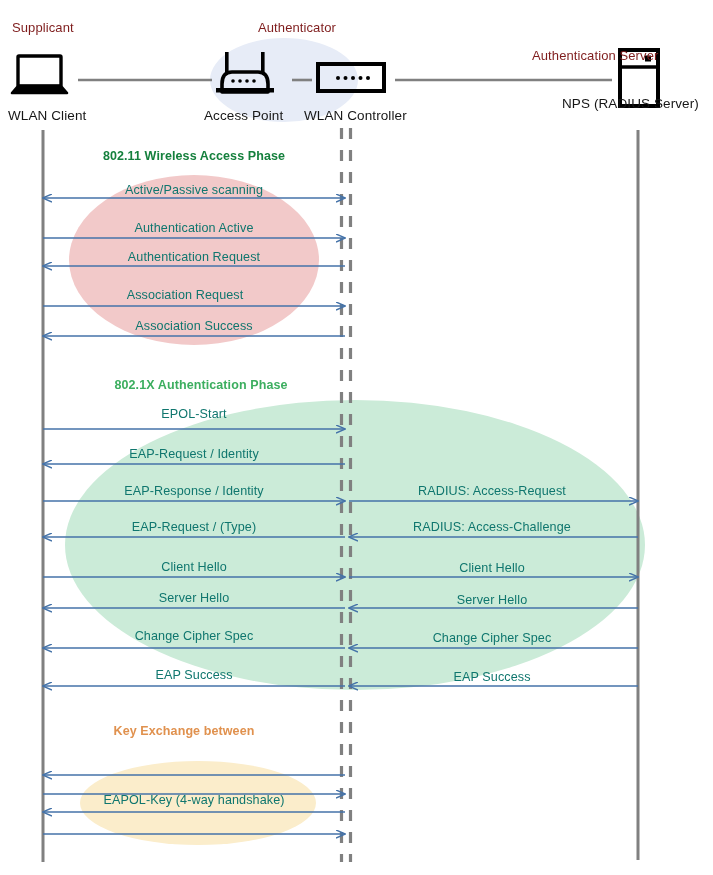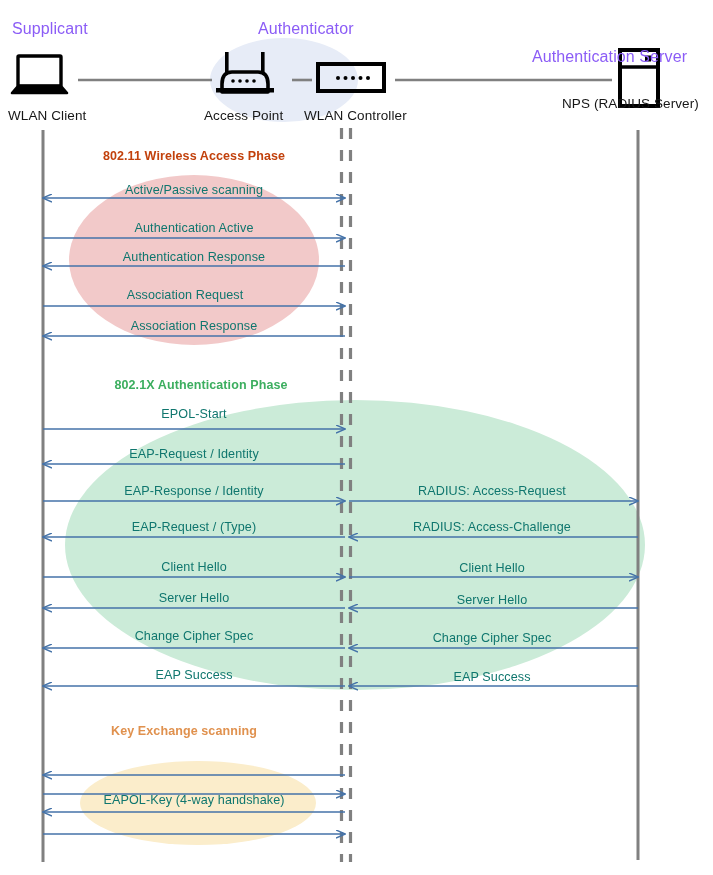--- a/index.html
+++ b/index.html
@@ -8,22 +8,22 @@
     font-family:"Liberation Sans", sans-serif;
     color:#1a1a1a;
     overflow:hidden;
     position:relative;
   }
   #stage{position:relative;width:713px;height:875px;}
   #svg-layer{position:absolute;left:0;top:0;width:713px;height:875px;}
 
   .hdr-role{
     position:absolute;
-    font-size:16px;
-    color:#8b5cf6;
+    font-size:13px;
+    color:#7f1d1d;
     white-space:nowrap;
     letter-spacing:.1px;
   }
   .node-label{
     position:absolute;
     font-size:13.5px;
     color:#161616;
     white-space:nowrap;
     letter-spacing:.1px;
   }
@@ -142,34 +142,34 @@
   </svg>
 
   <div id="labels-layer">
       <div class="hdr-role" style="left: 12px; top: 20px;">Supplicant</div>
       <div class="hdr-role" style="left: 258px; top: 20px;">Authenticator</div>
       <div class="hdr-role" style="left: 532px; top: 20px; margin-top: 28px;">Authentication Server</div>
       <div class="node-label" style="left: 8px; top: 108px;">WLAN Client</div>
       <div class="node-label" style="left: 204px; top: 108px;">Access Point</div>
       <div class="node-label" style="left: 304px; top: 108px;">WLAN Controller</div>
       <div class="node-label" style="left: 562px; top: 96px;">NPS (RADIUS Server)</div>
-      <div class="phase-label" style="left: 34px; top: 147px; width: 320px; color: #c2410c;">
+      <div class="phase-label" style="left: 34px; top: 147px; width: 320px; color: #15803d;">
         <div>802.11 Wireless Access Phase</div>
       </div>
       <div class="phase-label" style="left: 41px; top: 376px; width: 320px; color: rgb(60, 174, 95);">
         <div>802.1X Authentication Phase</div>
       </div>
       <div class="phase-label" style="left: 24px; top: 722px; width: 320px; color: rgb(224, 145, 78);">
-        <div>Key Exchange scanning</div>
+        <div>Key Exchange between</div>
       </div>
       <div class="msg-label" style="left: 194px; top: 183px;">Active/Passive scanning</div>
       <div class="msg-label" style="left: 194px; top: 221px;">Authentication  Active</div>
-      <div class="msg-label" style="left: 194px; top: 250px;">Authentication  Response</div>
+      <div class="msg-label" style="left: 194px; top: 250px;">Authentication  Request</div>
       <div class="msg-label" style="left: 185px; top: 288px;">Association Request</div>
-      <div class="msg-label" style="left: 194px; top: 319px;">Association Response</div>
+      <div class="msg-label" style="left: 194px; top: 319px;">Association Success</div>
       <div class="msg-label" style="left: 194px; top: 407px;">EPOL-Start</div>
       <div class="msg-label" style="left: 194px; top: 447px;">EAP-Request / Identity</div>
       <div class="msg-label" style="left: 194px; top: 484px;">EAP-Response / Identity</div>
       <div class="msg-label" style="left: 194px; top: 520px;">EAP-Request / (Type)</div>
       <div class="msg-label" style="left: 194px; top: 560px;">Client Hello</div>
       <div class="msg-label" style="left: 194px; top: 591px;">Server Hello</div>
       <div class="msg-label" style="left: 194px; top: 629px;">Change Cipher Spec</div>
       <div class="msg-label" style="left: 194px; top: 668px;">EAP Success</div>
       <div class="msg-label" style="left: 194px; top: 793px;">EAPOL-Key (4-way handshake)</div>
       <div class="msg-label" style="left: 492px; top: 484px;">RADIUS: Access-Request</div>

